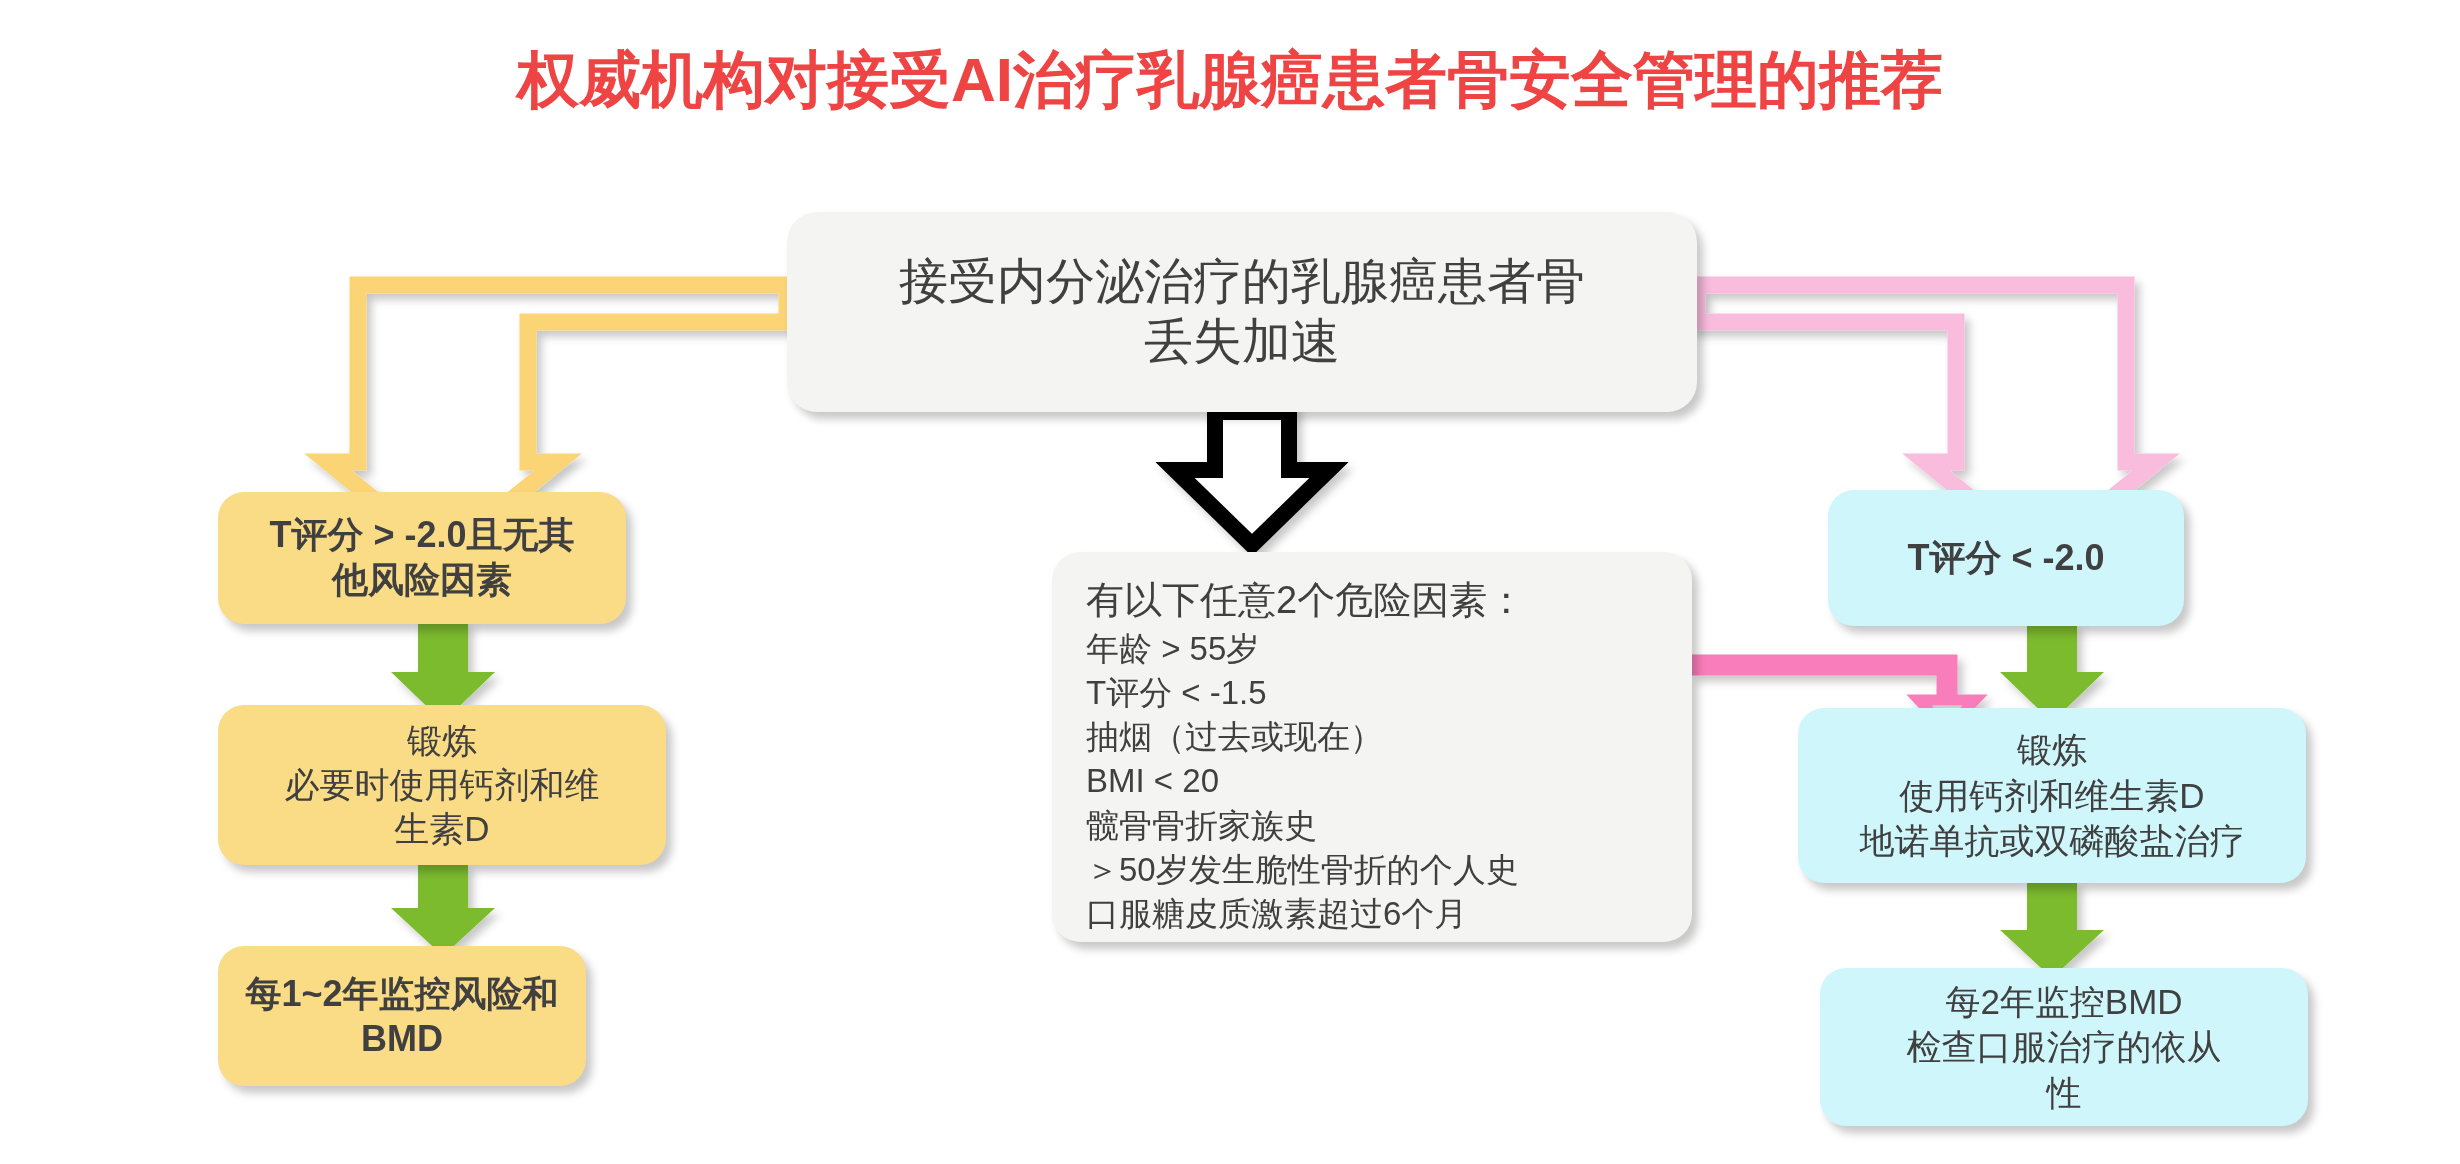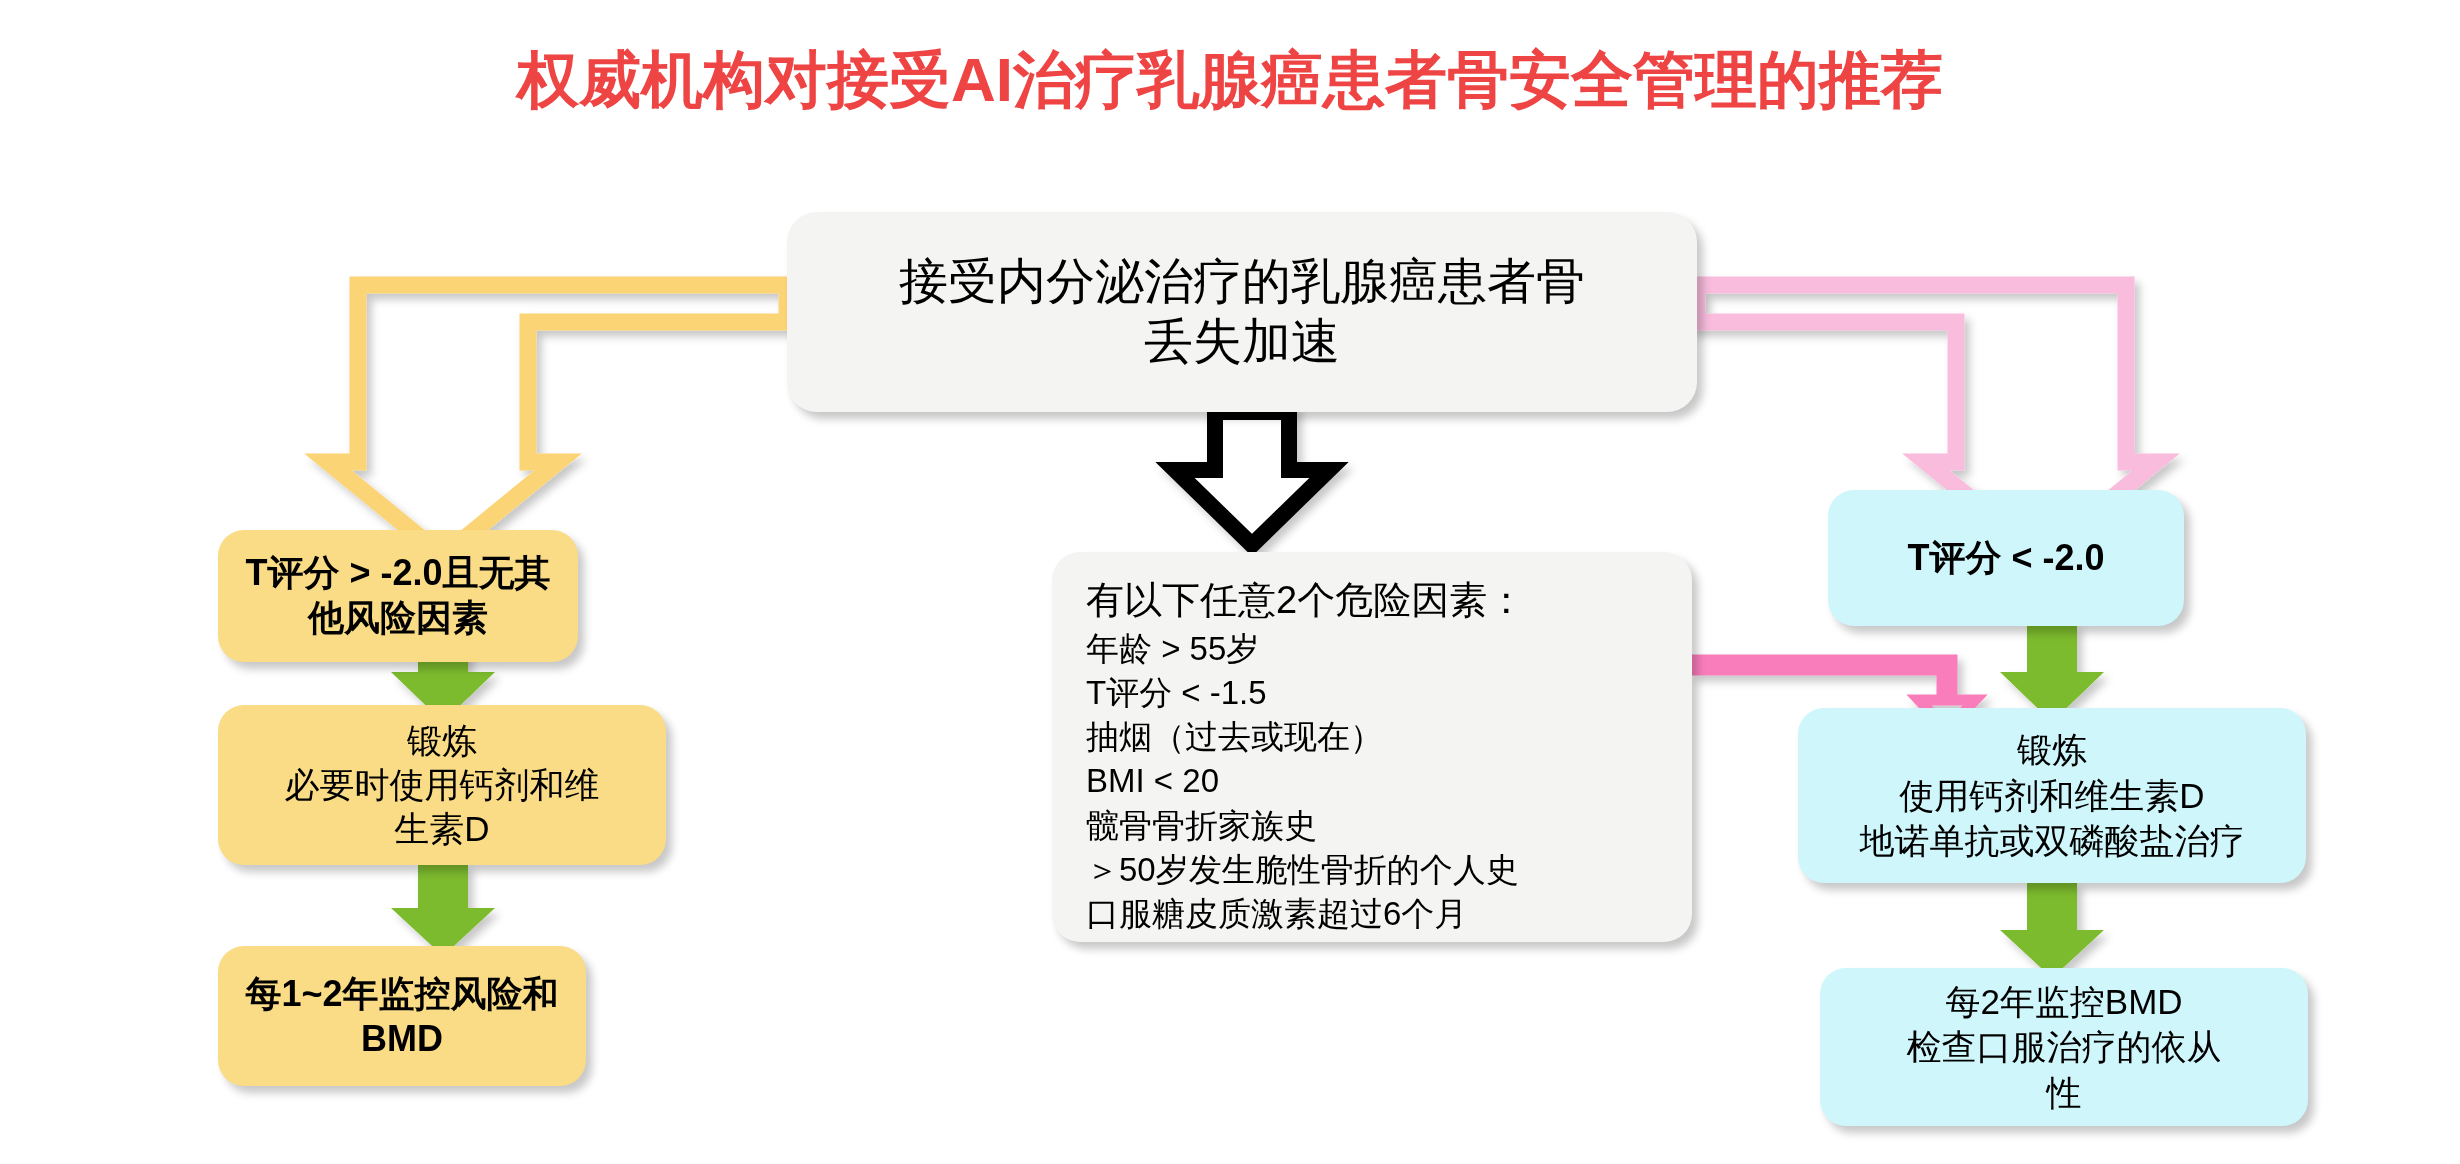--- a/index.html
+++ b/index.html
@@ -32,21 +32,21 @@
 
   
   .node {
     position: absolute;
     box-sizing: border-box;
     border-radius: 26px;
     display: flex;
     align-items: center;
     justify-content: center;
     text-align: center;
-    color: #000000;
+    color: #404040;
     box-shadow: 6px 7px 9px rgba(0,0,0,0.22);
   }
   .node .txt {
     width: 100%;
     padding: 0 14px;
     box-sizing: border-box;
   }
 
   .node.yellow { background: #FADC86; }
   .node.blue   { background: #CEF6FB; }
@@ -86,21 +86,21 @@
     white-space: nowrap;
   }
   #node-risk .rk-item {
     font-size: 33px;
     font-weight: 400;
     line-height: 1.34;
     white-space: nowrap;
   }
 
   
-  #node-l1 { left: 218px; top: 492px;  width: 360px; height: 132px; font-size: 36px; font-weight: bold; line-height: 1.24; margin-top: 38px; }
+  #node-l1 { left: 218px; top: 492px;  width: 408px; height: 132px; font-size: 36px; font-weight: bold; line-height: 1.24; }
   #node-l2 { left: 218px; top: 705px;  width: 448px; height: 160px; font-size: 35px; font-weight: 500; line-height: 1.26; }
   #node-l3 { left: 218px; top: 946px;  width: 368px; height: 140px; font-size: 36px; font-weight: bold; line-height: 1.26; }
 
   
   #node-r1 { left: 1828px; top: 490px;  width: 356px; height: 136px; font-size: 36px; font-weight: bold; line-height: 1.24; }
   #node-r2 { left: 1798px; top: 708px;  width: 508px; height: 175px; font-size: 35px; font-weight: 500; line-height: 1.3; }
   #node-r3 { left: 1820px; top: 968px;  width: 488px; height: 158px; font-size: 35px; font-weight: 500; line-height: 1.3; }
 
   .bold { font-weight: bold; }
 

